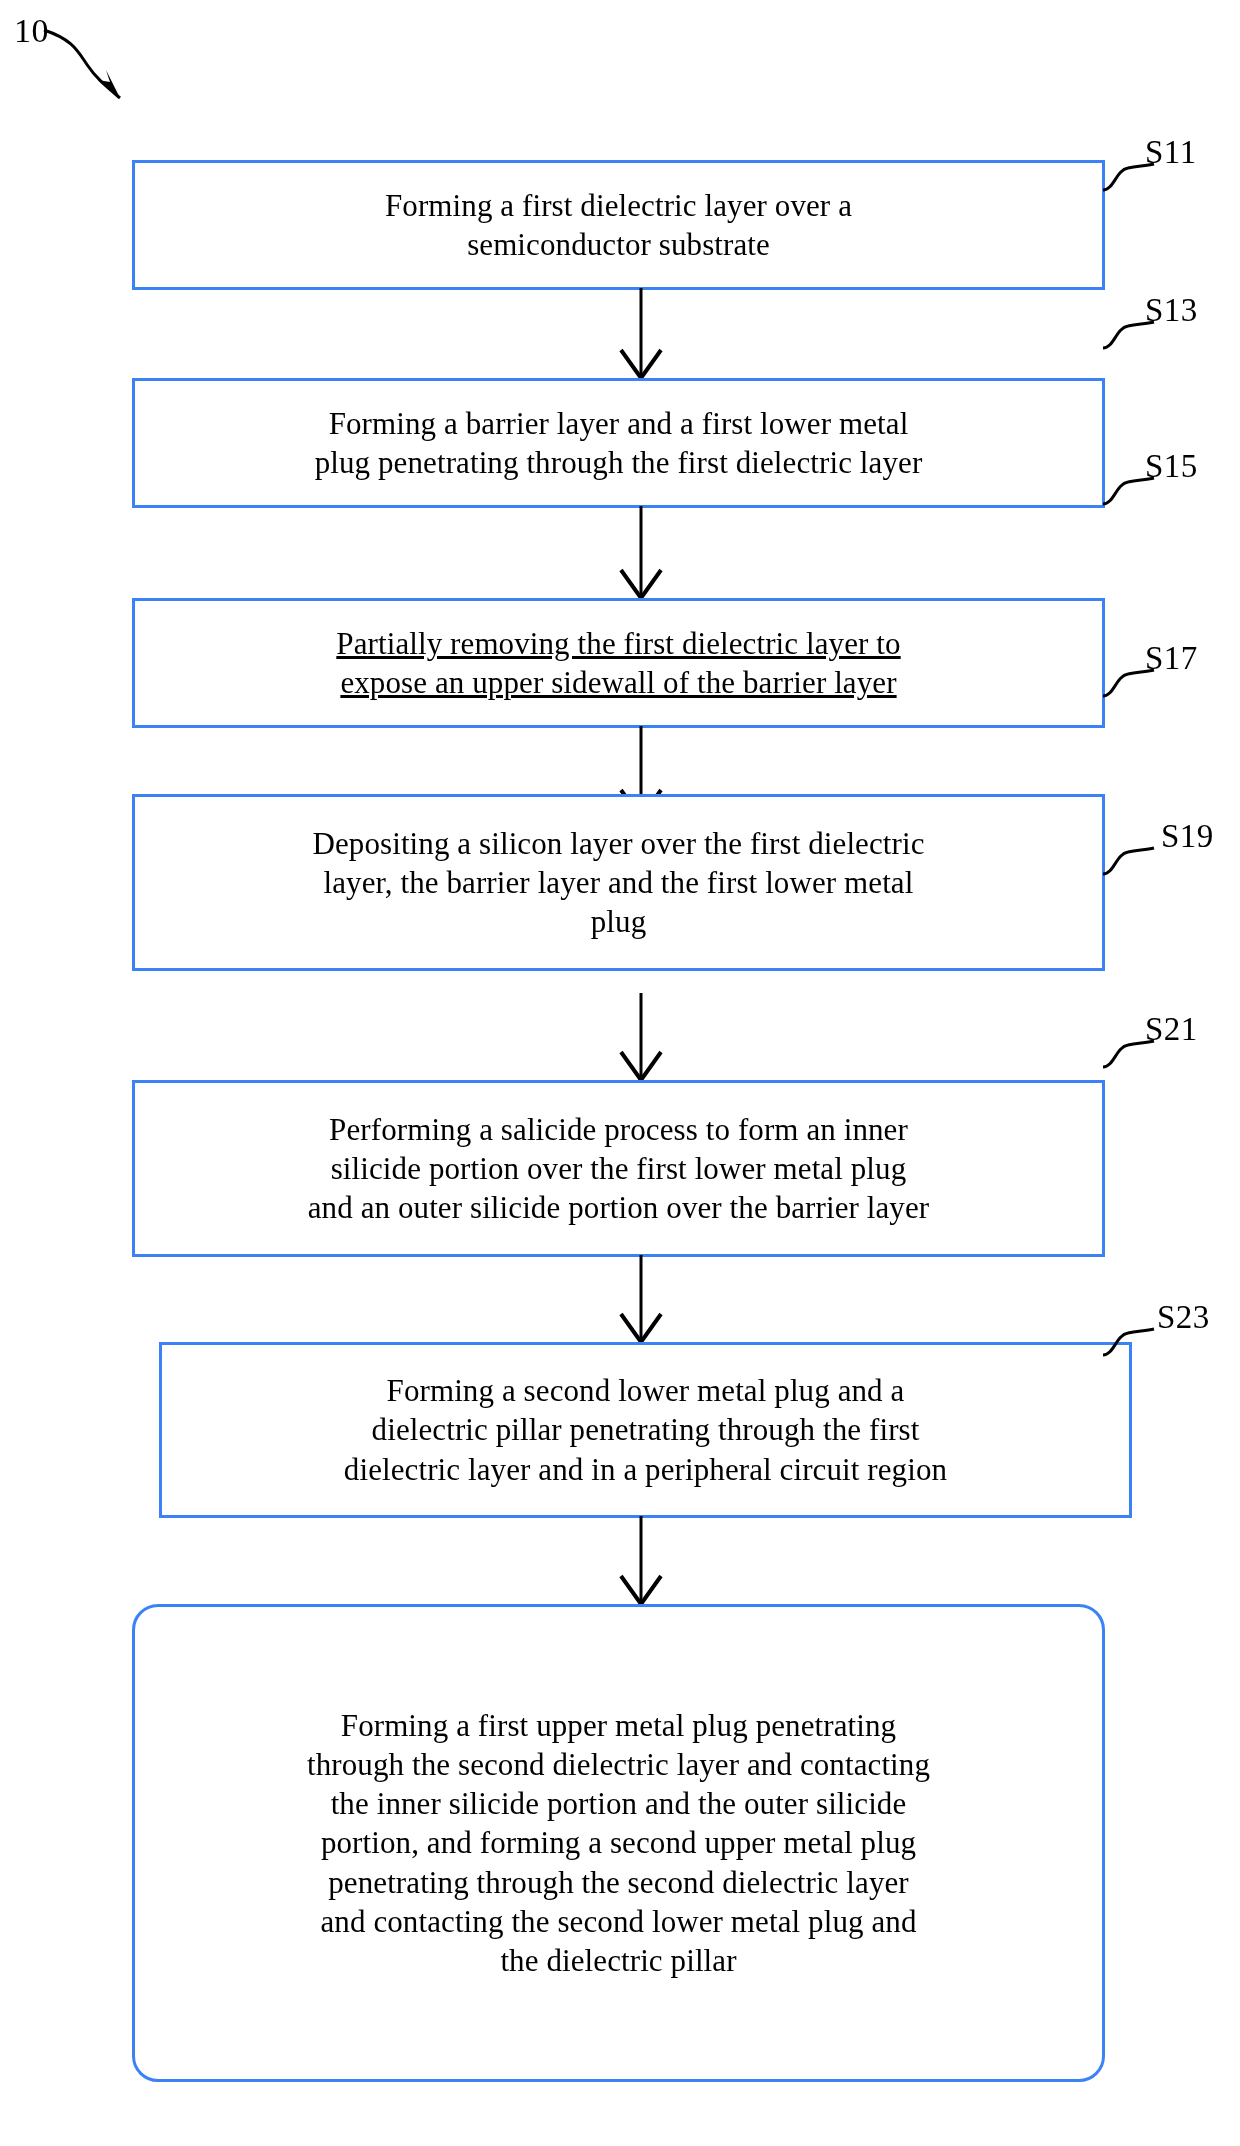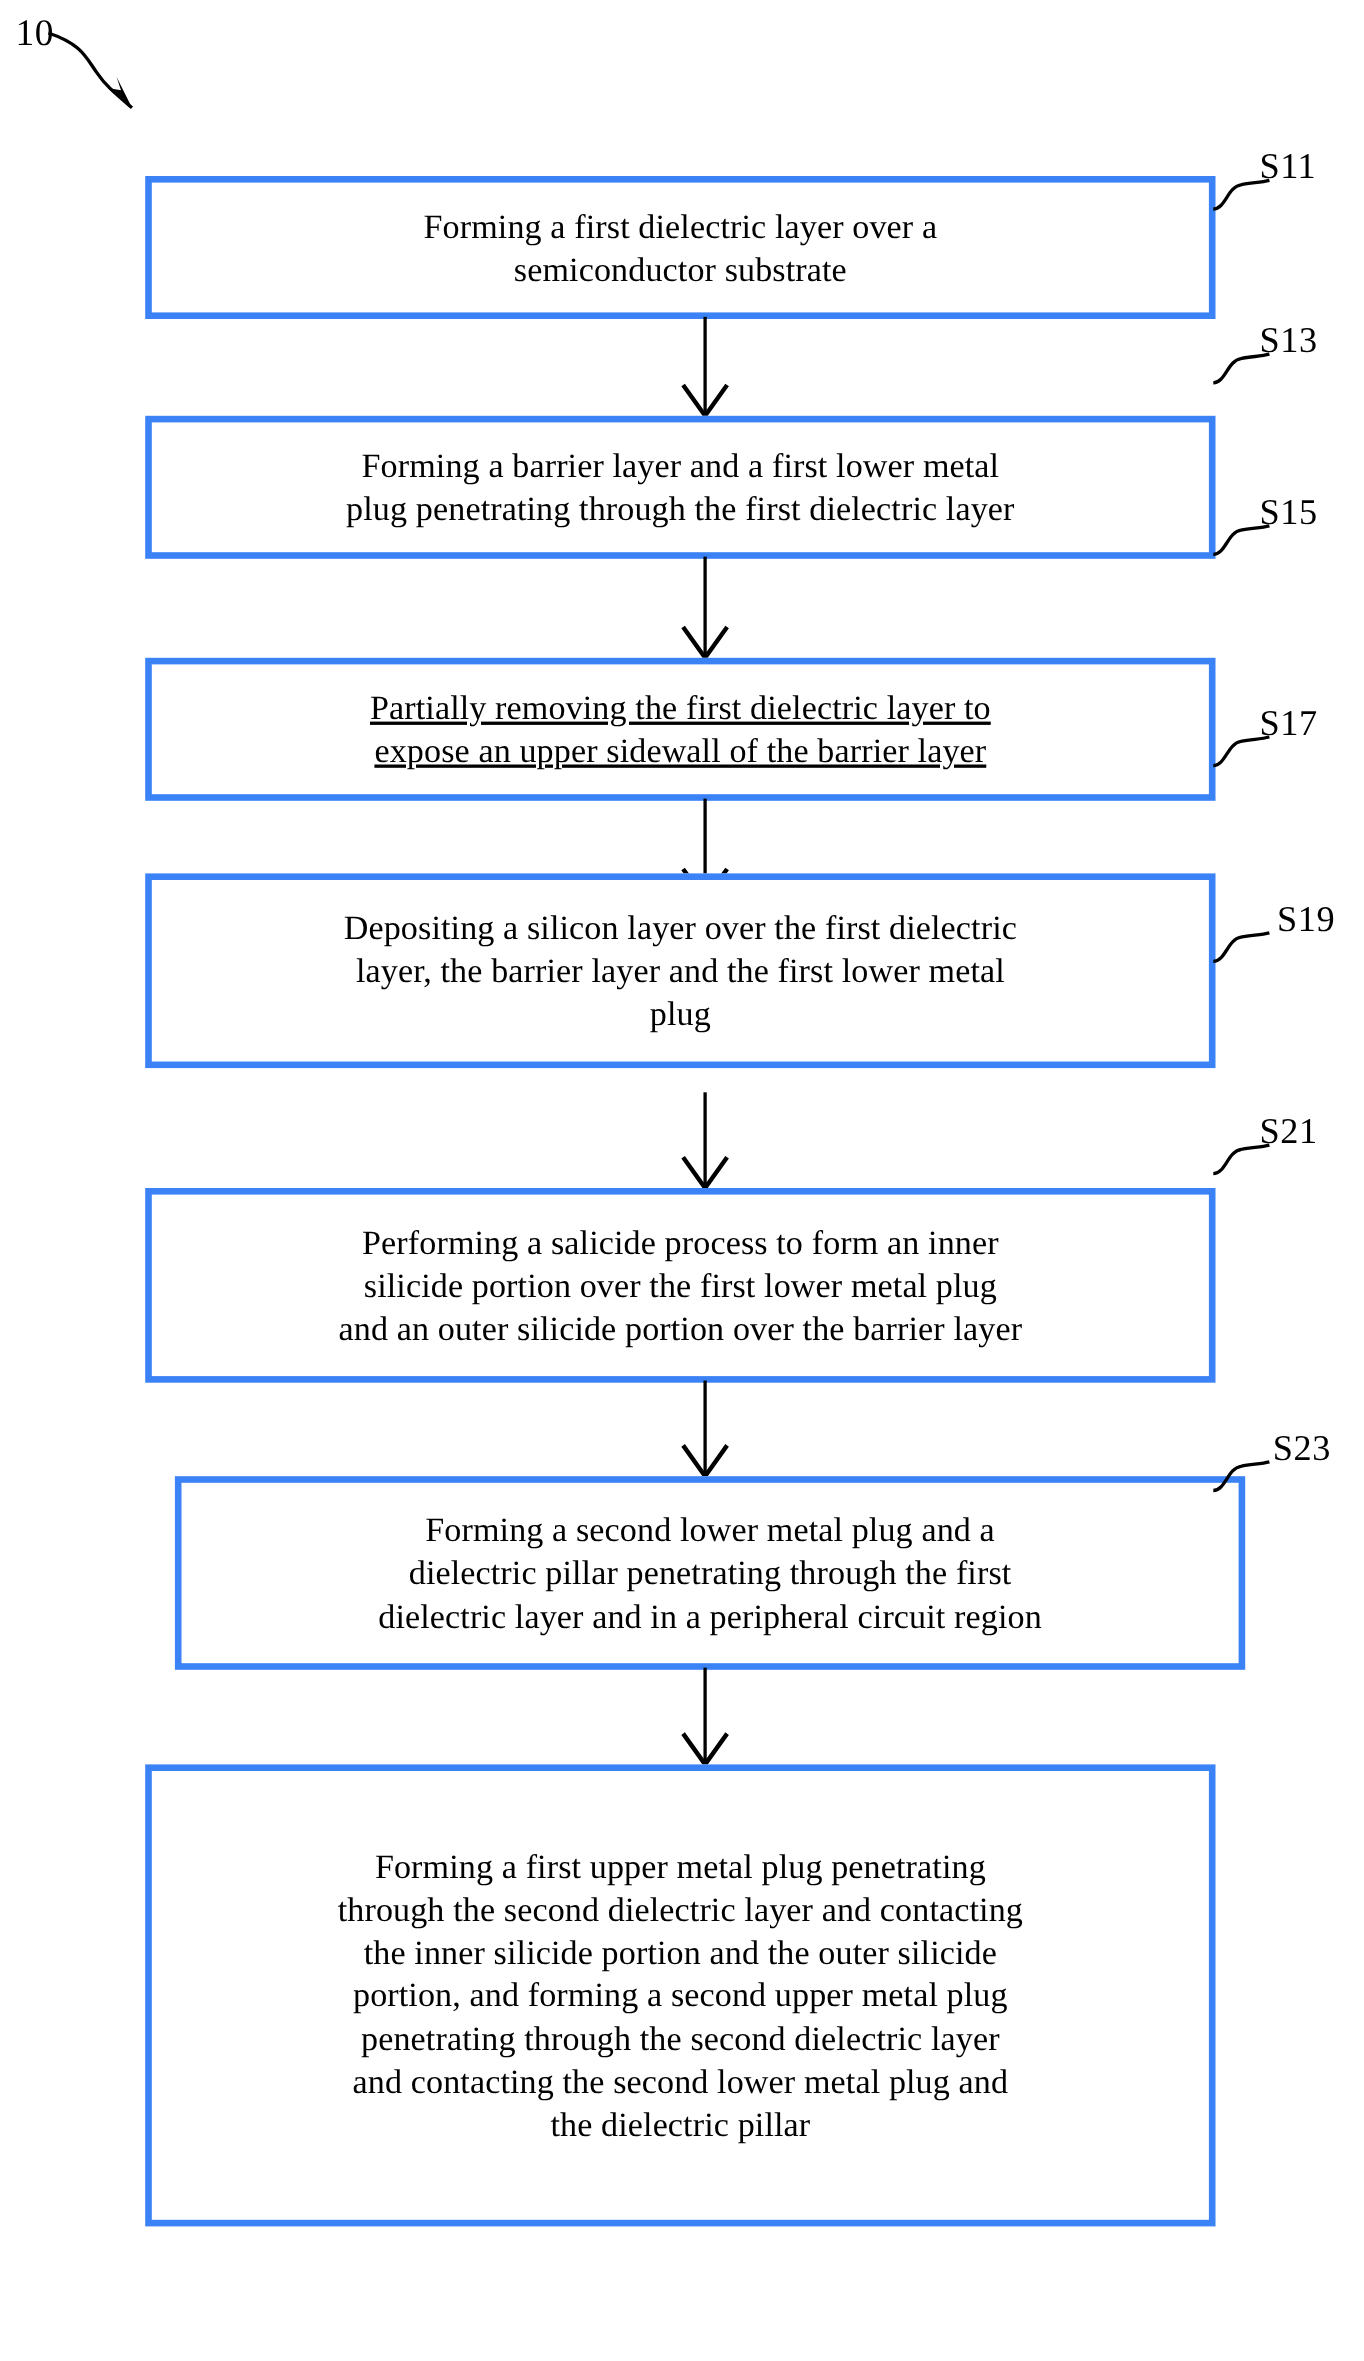--- a/index.html
+++ b/index.html
@@ -38,21 +38,21 @@
     height: 90px;
     overflow: visible;
   }
 
   
   .flow-box {
     position: absolute;
     left: 132px;
     width: 973px;
     box-sizing: border-box;
-    border: 6px solid #3b82f6;
+    border: 3px solid #3b82f6;
     background: #ffffff;
     display: flex;
     align-items: center;
     justify-content: center;
     padding: 4px 14px;
   }
   .flow-box .box-text {
     width: 100%;
     text-align: center;
     font-size: 31px;
@@ -61,21 +61,21 @@
     letter-spacing: 0.1px;
   }
 
   
   #box-s11 { top: 160px; height: 130px; }
   #box-s13 { top: 378px; height: 130px; }
   #box-s15 { top: 598px; height: 130px; text-decoration: underline; }
   #box-s17 { top: 794px; height: 177px; }
   #box-s19 { top: 1080px; height: 177px; }
   #box-s21 { top: 1342px; height: 176px; margin-left: 27px; }
-  #box-s23 { top: 1604px; height: 420px; }
+  #box-s23 { top: 1604px; height: 478px; border-radius: 26px; }
 
   
   .connector {
     position: absolute;
     left: 595px;
     width: 92px;
     overflow: visible;
   }
   #conn-1 { top: 288px; height: 92px; }
   #conn-2 { top: 506px; height: 94px; }

